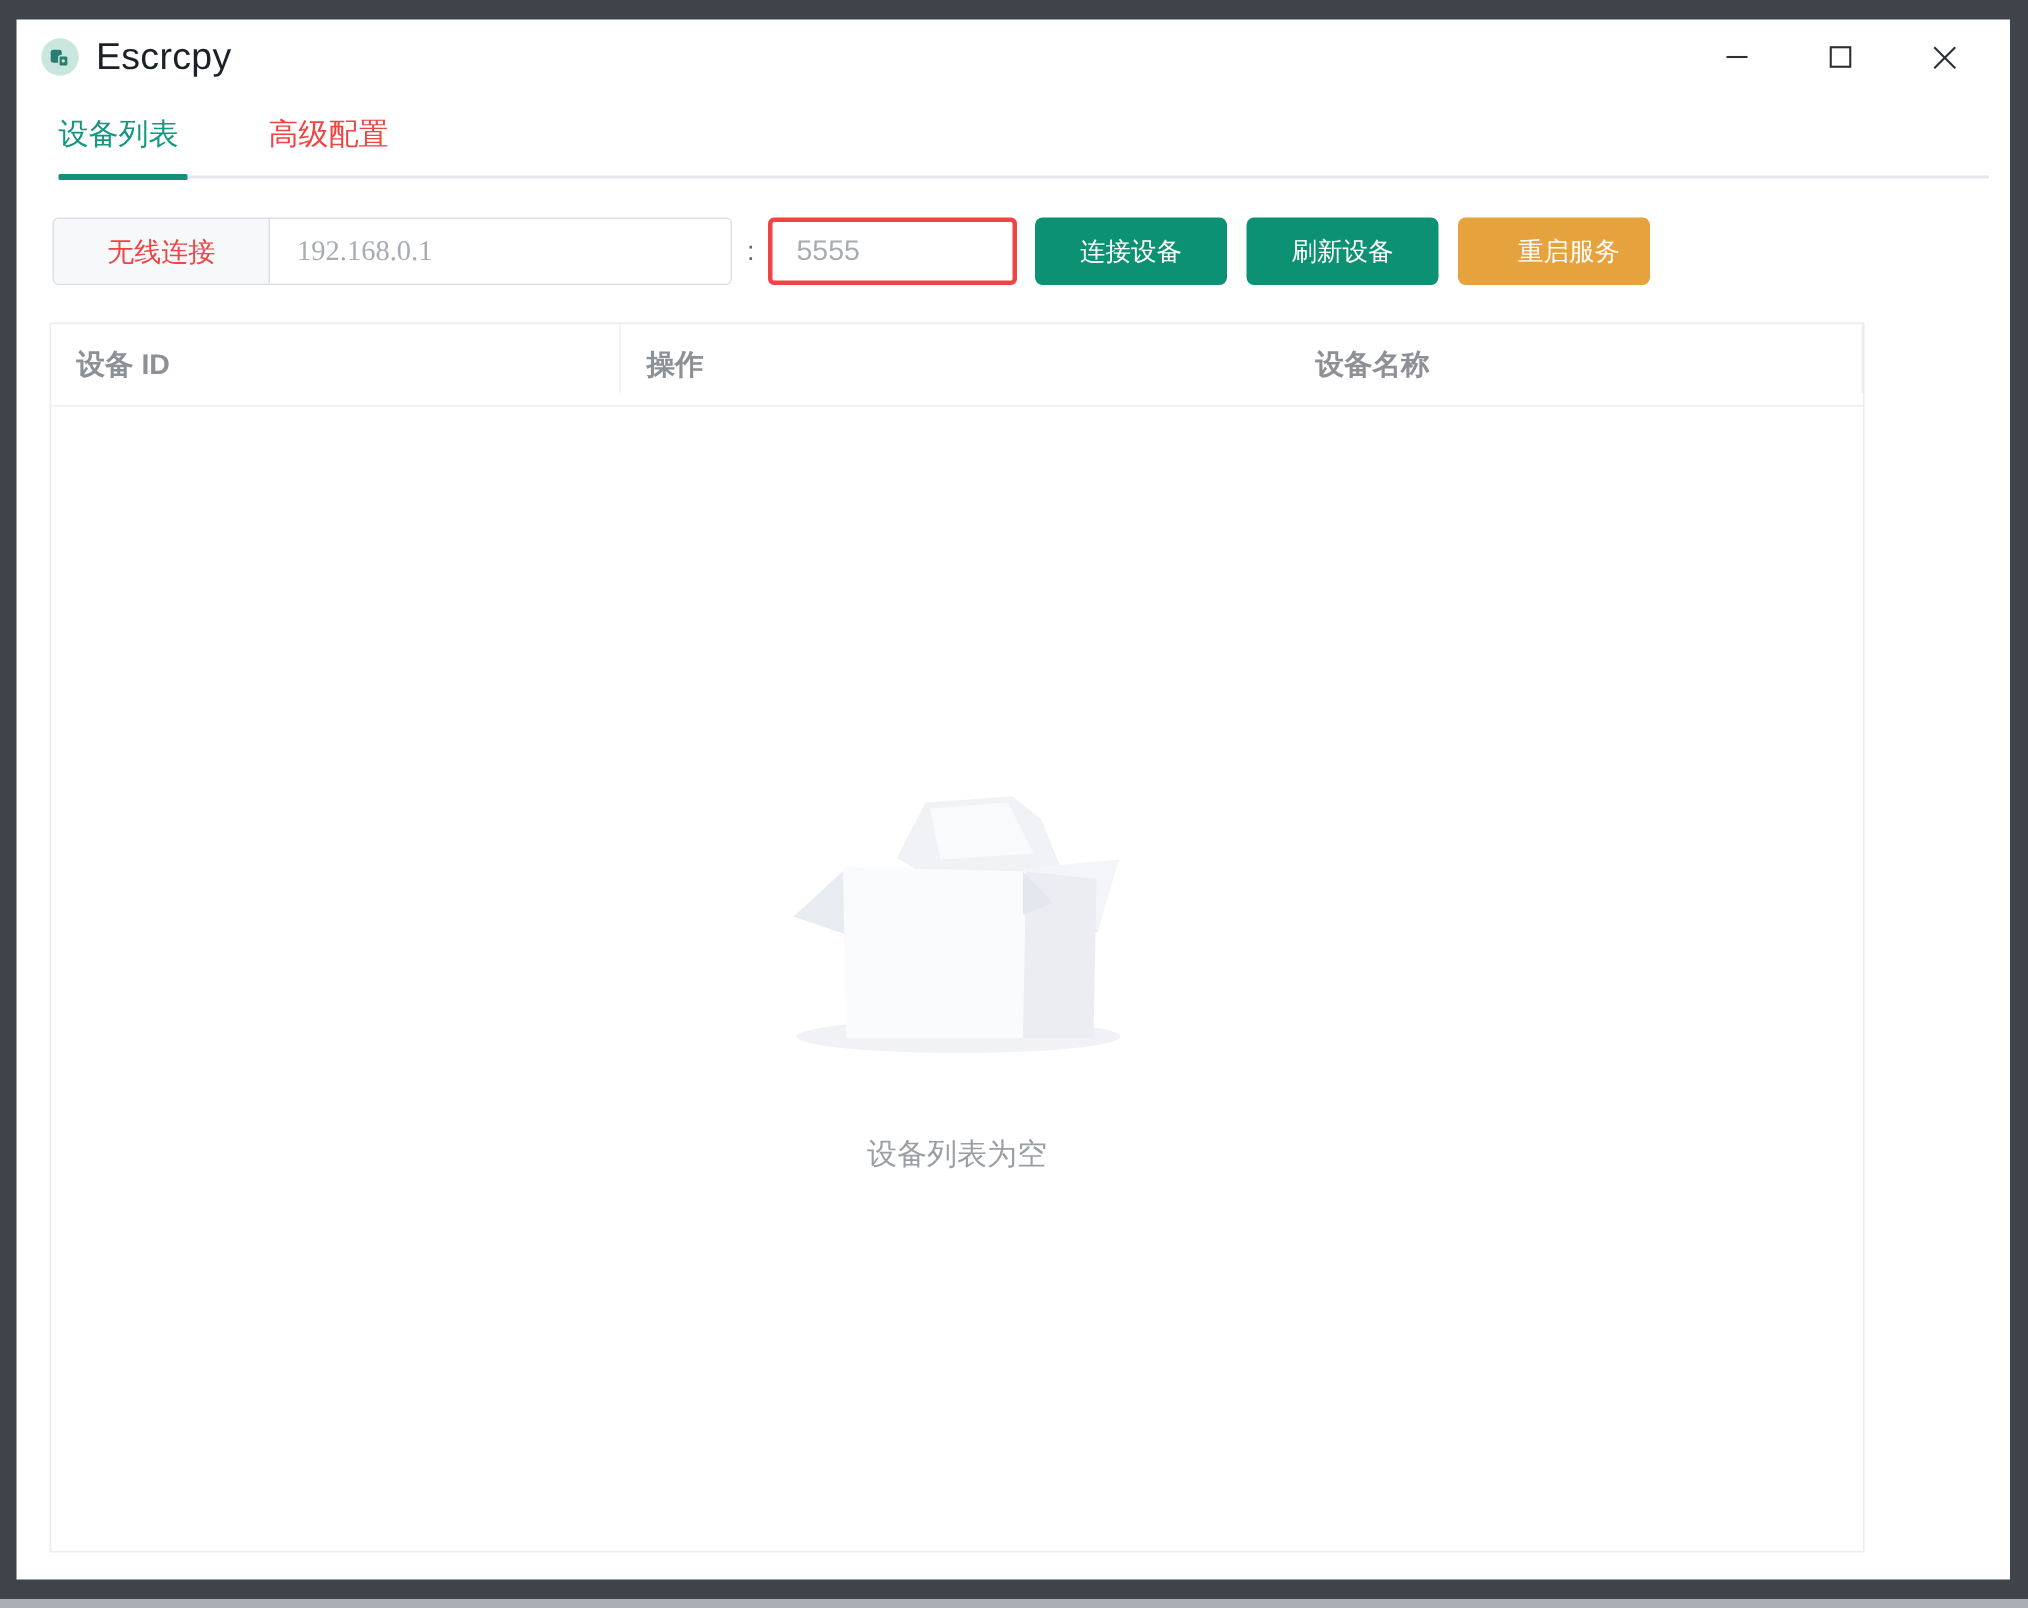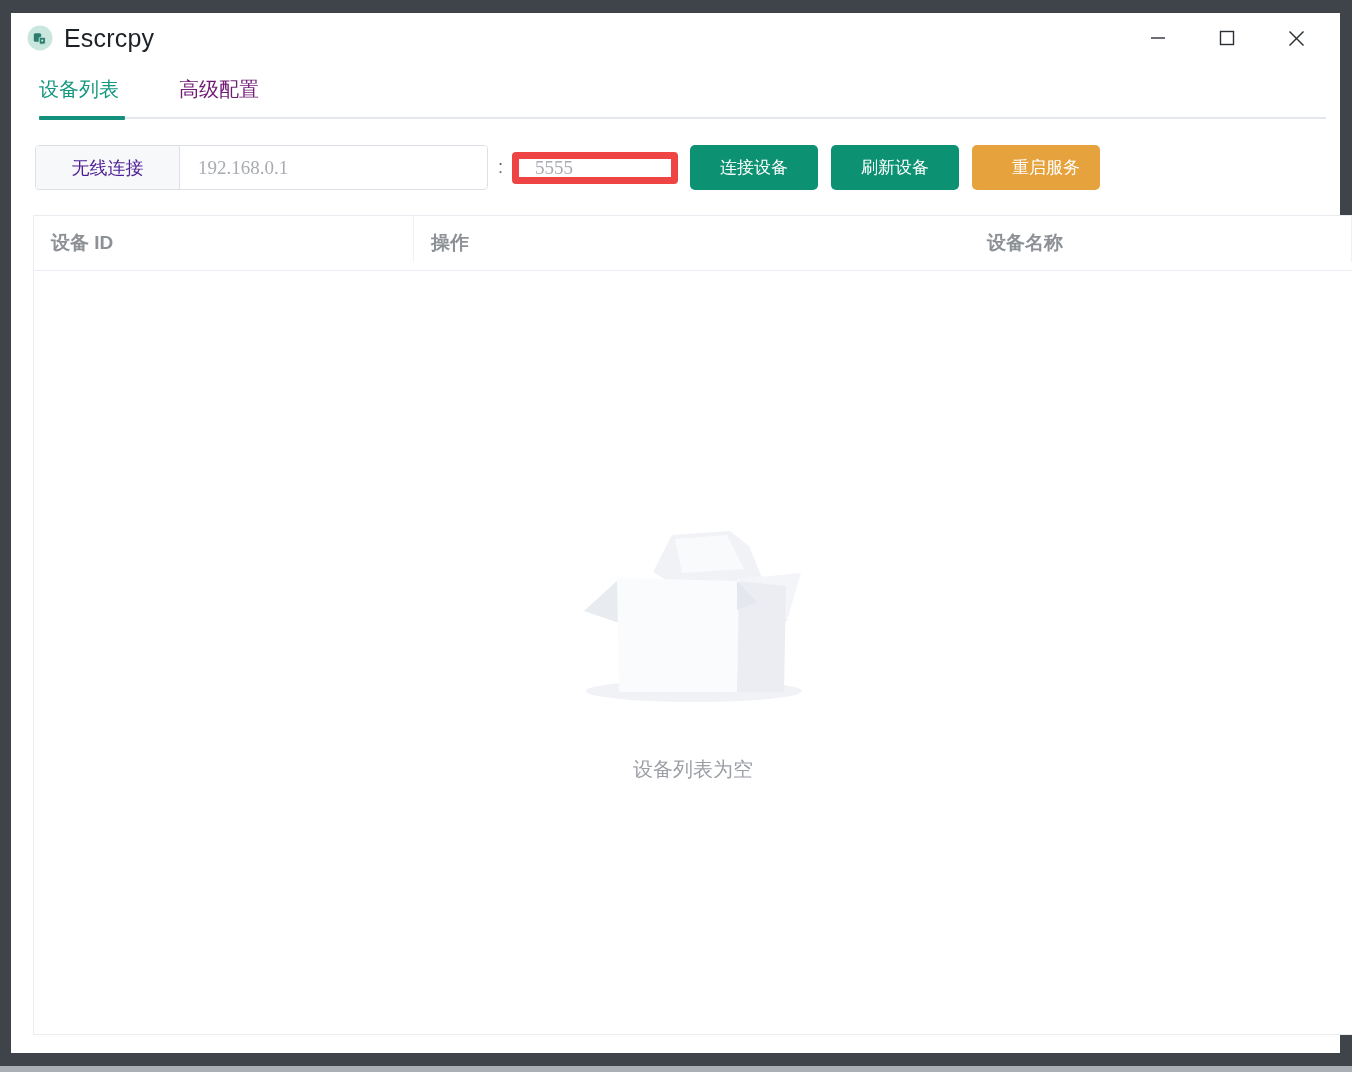--- a/index.html
+++ b/index.html
@@ -32,21 +32,21 @@
   .win-btn {
     width:48px; height:36px; border:none; background:transparent;
     display:flex; align-items:center; justify-content:center;
     margin-left:21px; cursor:pointer;
   }
 
   
   .tabs { padding-left:28px; }
   .tab-row { display:flex; gap:60px; height:52px; align-items:center; }
   .tab {
-    font-size:20px; color:#701a75; cursor:pointer; white-space:nowrap;
+    font-size:20px; color:#ef4444; cursor:pointer; white-space:nowrap;
   }
   .tab.active { color:#13987f; }
   .tab-track {
     position:relative; height:2px; width:1287px; background:#e4e7ed; margin-top:2px;
   }
   .tab-activebar {
     position:absolute; left:0; top:-1px; width:86px; height:4px;
     background:#13917a; border-radius:1px;
   }
 
@@ -54,46 +54,46 @@
   .toolbar {
     margin:26px 0 0 24px; display:flex; align-items:center; height:45px;
   }
   .input-group {
     display:flex; width:453px; height:45px;
     border:1px solid #dcdfe6; border-radius:4px; overflow:hidden; background:#fff;
   }
   .prepend {
     width:144px; background:#f6f8fa; border-right:1px solid #dcdfe6;
     display:flex; align-items:center; justify-content:center;
-    font-size:18px; color:#4c1d95; white-space:nowrap;
+    font-size:18px; color:#ef4444; white-space:nowrap;
   }
   .ip-input {
     flex:1; border:none; outline:none; padding:0 0 0 18px;
     font-size:19px; color:#a8abb2;
     font-family:Liberation Serif, serif;
   }
   .colon { margin:0 9px 0 10px; font-size:18px; color:#5f666d; }
   .port-input {
-    width:166px; height:32px; border:7px solid #ef4444; border-radius:4px;
+    width:166px; height:45px; border:3px solid #ef4444; border-radius:4px;
     outline:none; padding:0 0 0 16px; font-size:19px; color:#a8abb2;
-    font-family:Liberation Serif, serif;
+    font-family:Liberation Sans, sans-serif;
   }
   .btn {
     height:45px; min-width:128px; padding:0 20px; border:none; border-radius:5px;
     font-size:17px; color:#ffffff; cursor:pointer; white-space:nowrap;
     font-family:Liberation Mono, monospace;
   }
   .btn-green { background:#0d9173; }
   .btn-orange { background:#e6a23c;padding-left:40px; }
   .btn + .btn { margin-left:13px; }
   .btn:first-of-type { margin-left:12px; }
 
   
   .device-table {
-    margin:25px 0 0 22px; width:1320px; height:820px;
+    margin:25px 0 0 22px; width:1210px; height:820px;
     border:1px solid #e9ecf0; background:#fff; display:flex; flex-direction:column;
   }
   .thead {
     display:flex; height:55px; border-bottom:1px solid #ebeef5; align-items:stretch;
   }
   .th {
     display:flex; align-items:center; padding-left:17px;
     font-size:19px; font-weight:bold; color:#8d9196; position:relative;
   }
   .th.col1 { width:380px; }

